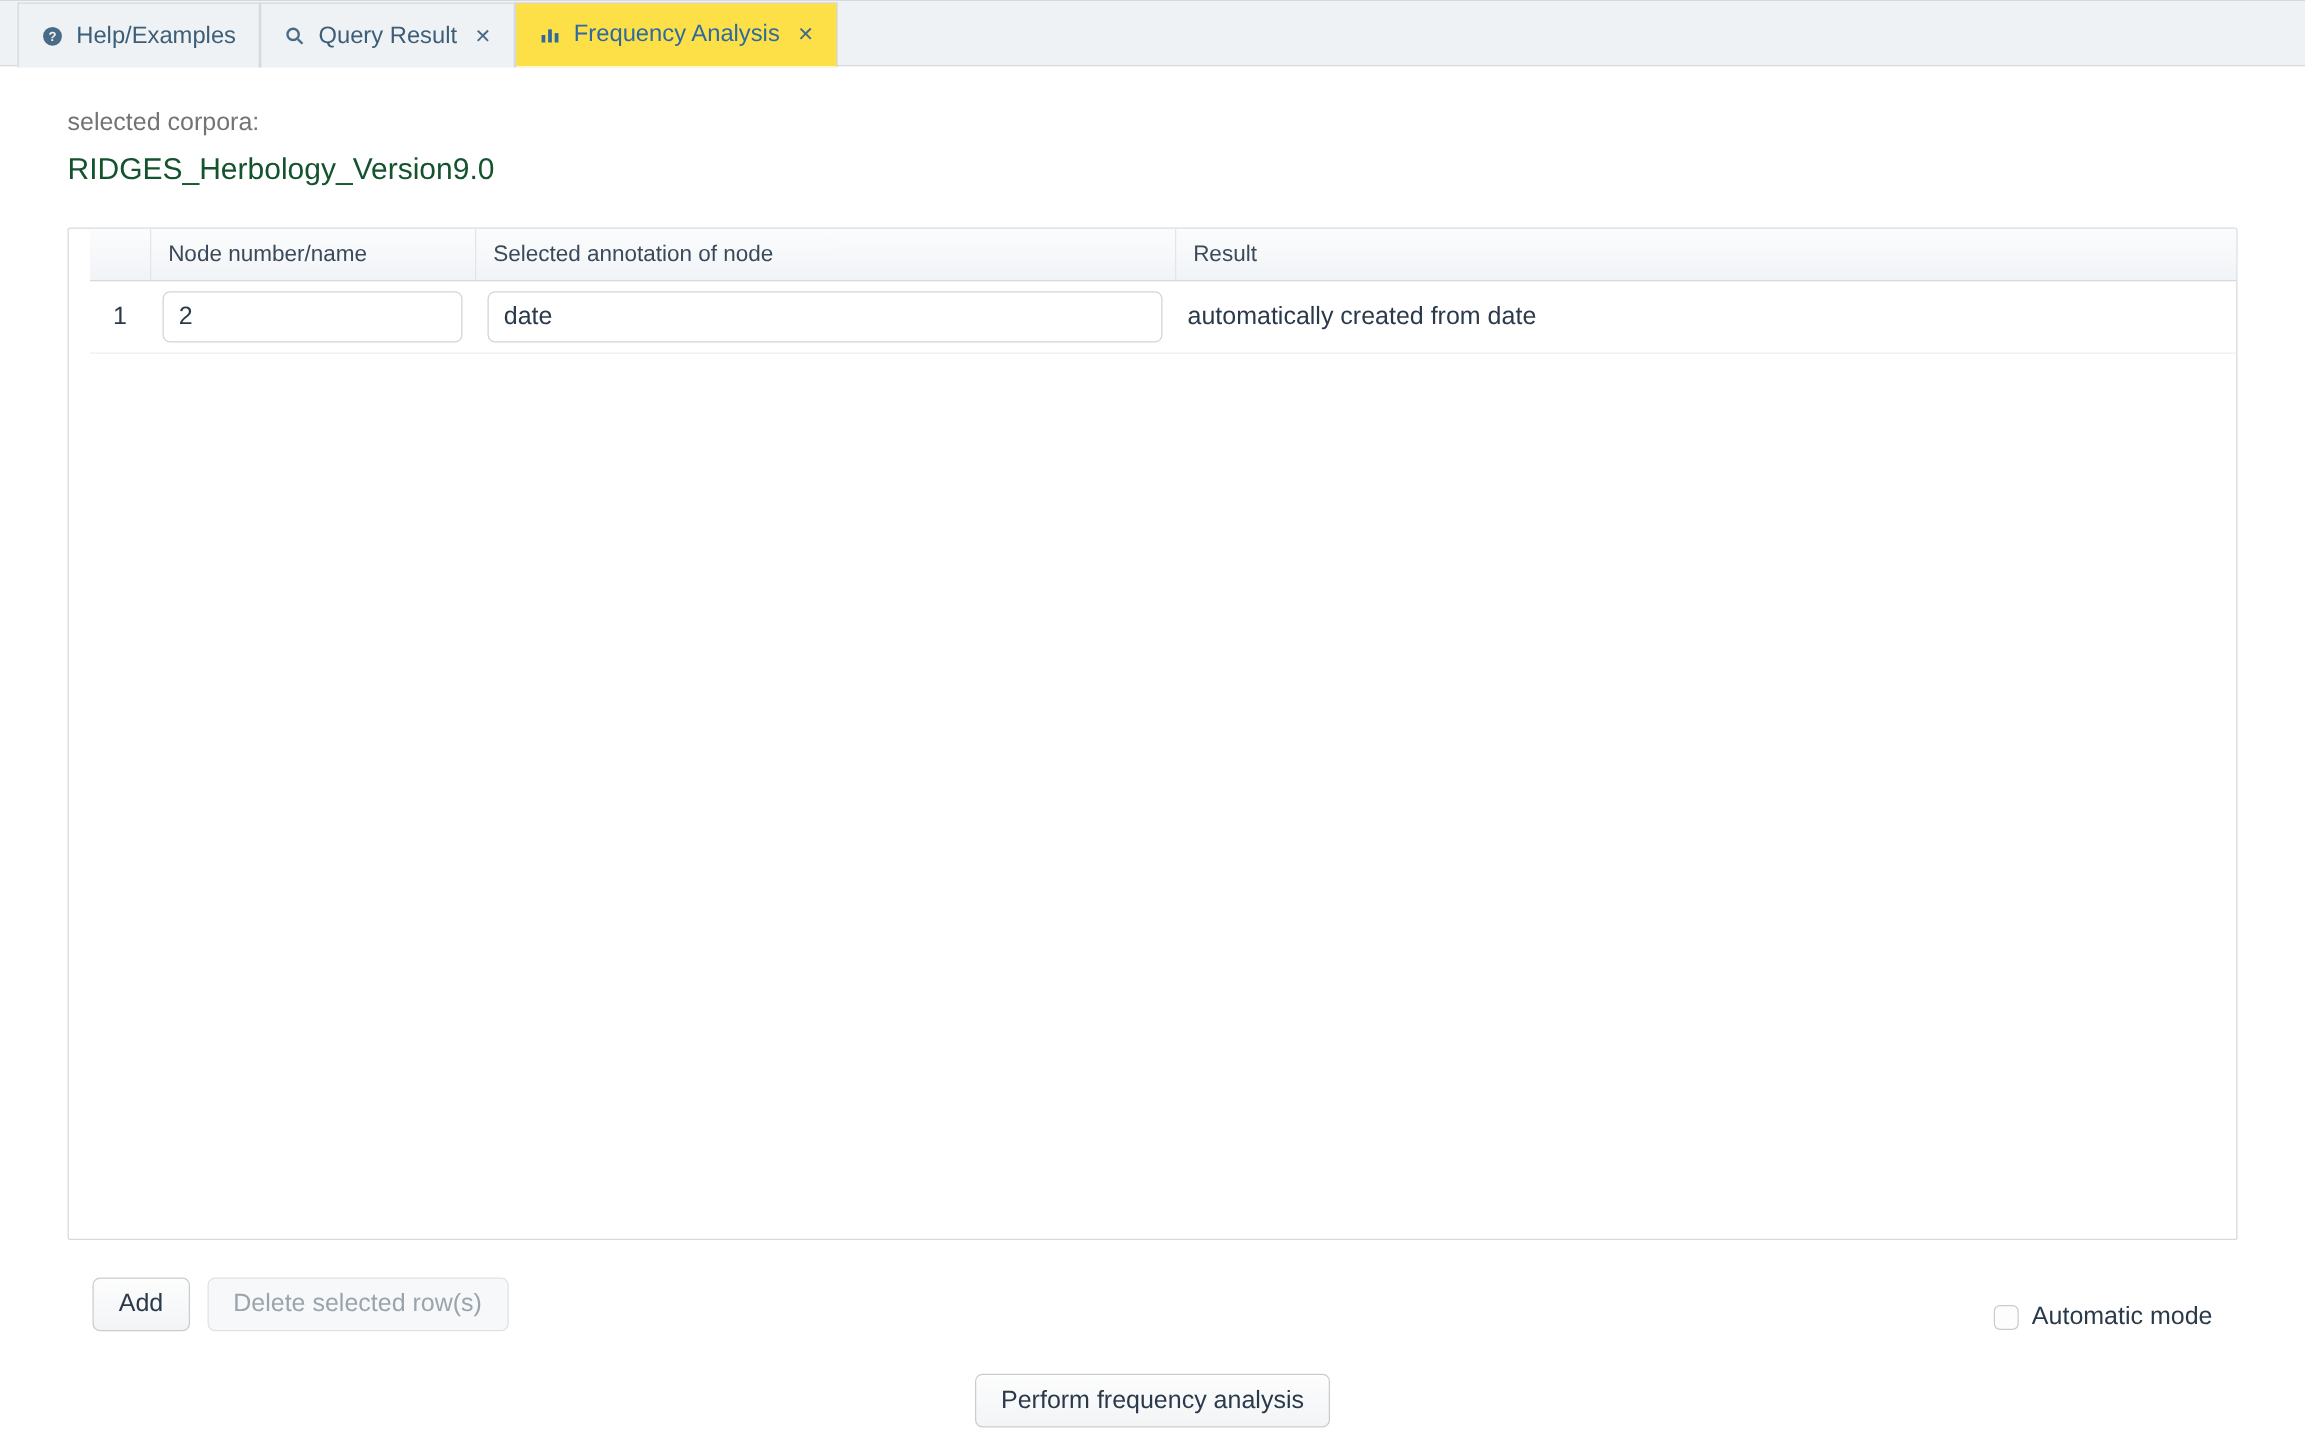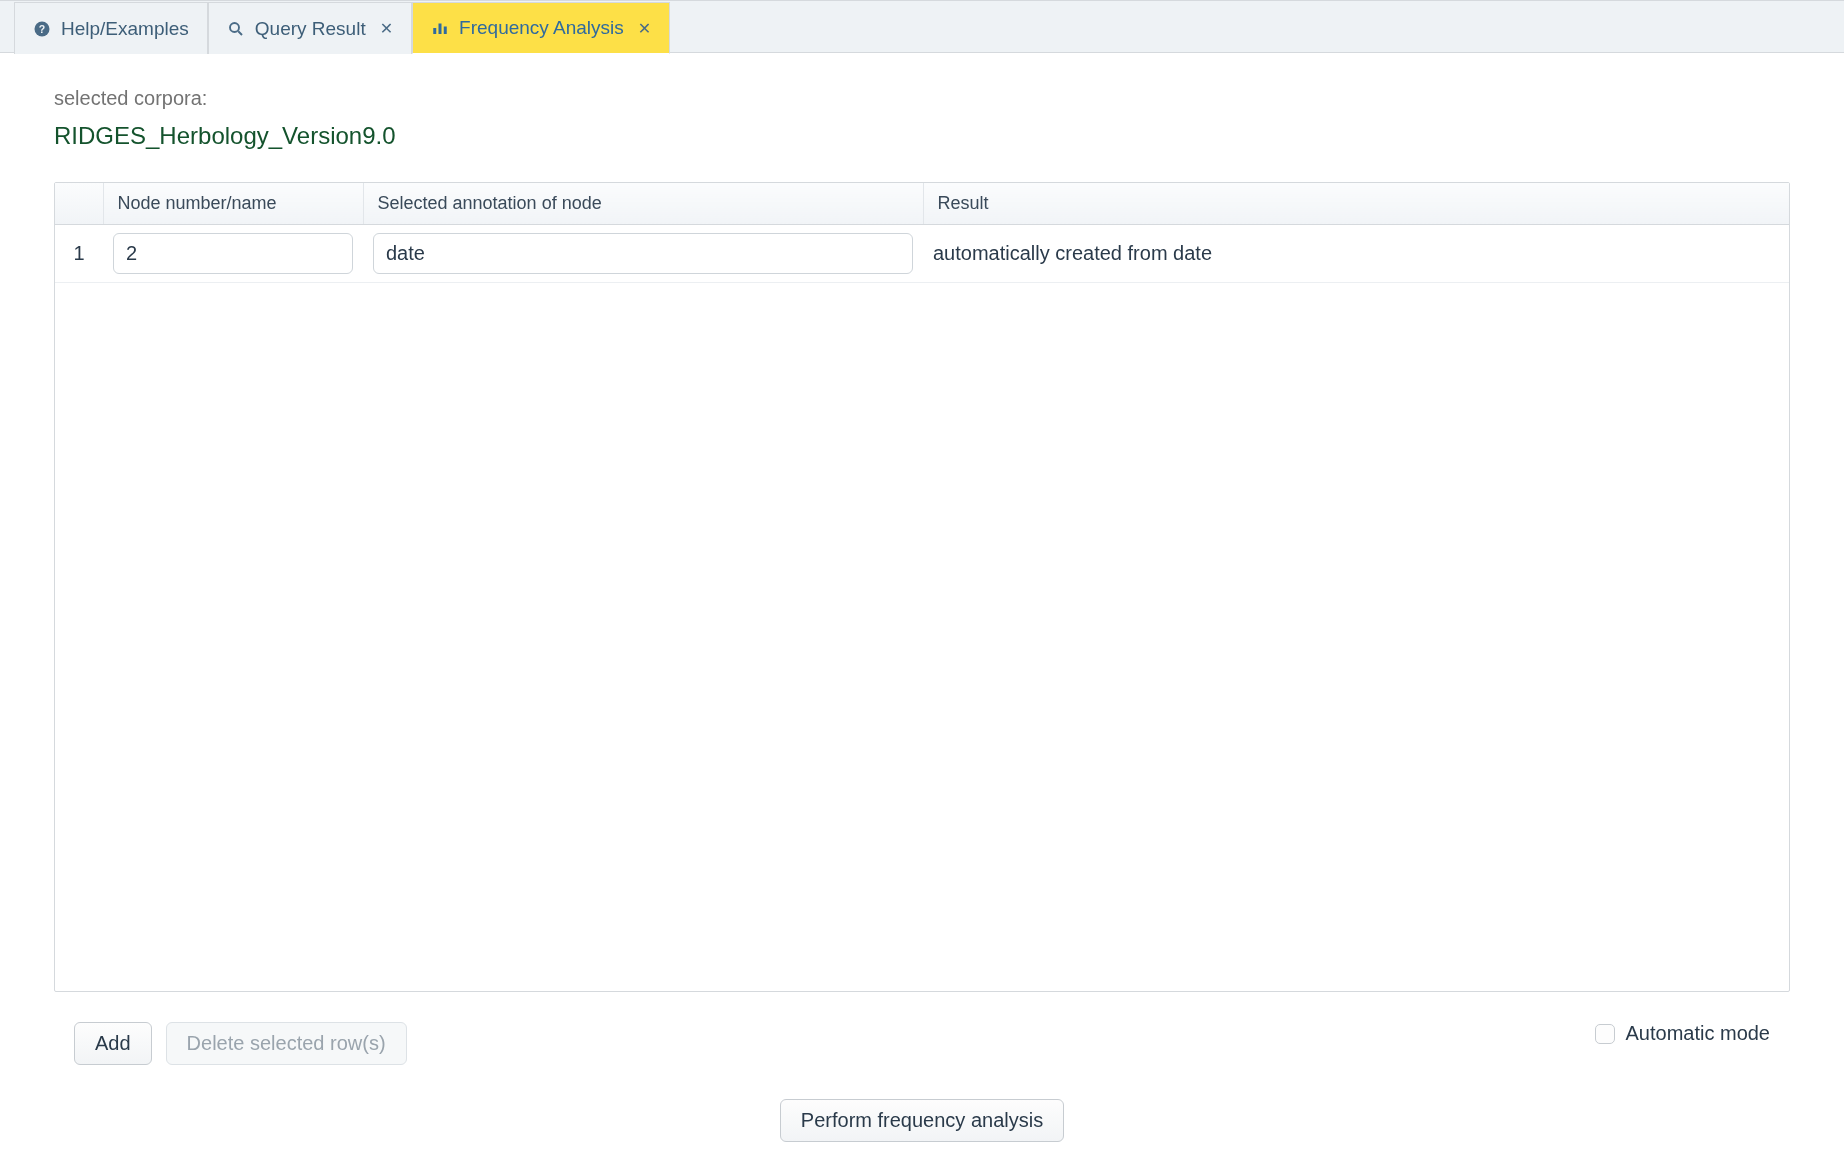--- a/index.html
+++ b/index.html
@@ -84,20 +84,21 @@
   
   .table-wrap {
     border: 1px solid #d5d9dd;
     border-radius: 2px;
     margin-top: 18px;
     flex: 1;
     min-height: 0;
     background: #ffffff;
     display: flex;
     flex-direction: column;
+    padding-left: 17px;
   }
   table {
     width: 100%;
     border-collapse: collapse;
   }
   thead th {
     text-align: left;
     font-weight: 400;
     color: #3a4a5a;
     background: linear-gradient(#fbfcfd, #f1f4f7);
@@ -129,21 +130,21 @@
     padding: 8px 12px;
     font-size: 20px;
     color: #2a3a4a;
     background: #ffffff;
     font-family: inherit;
   }
   .table-spacer { flex: 1; }
   
   .controls-row {
     display: flex;
-    align-items: flex-start;
+    align-items: flex-end;
     justify-content: space-between;
     padding: 30px 20px 0 20px;
   }
   .left-controls {
     display: flex;
     gap: 14px;
   }
   .btn {
     border: 1px solid #c7ccd1;
     background: linear-gradient(#fdfdfd, #f2f4f6);

